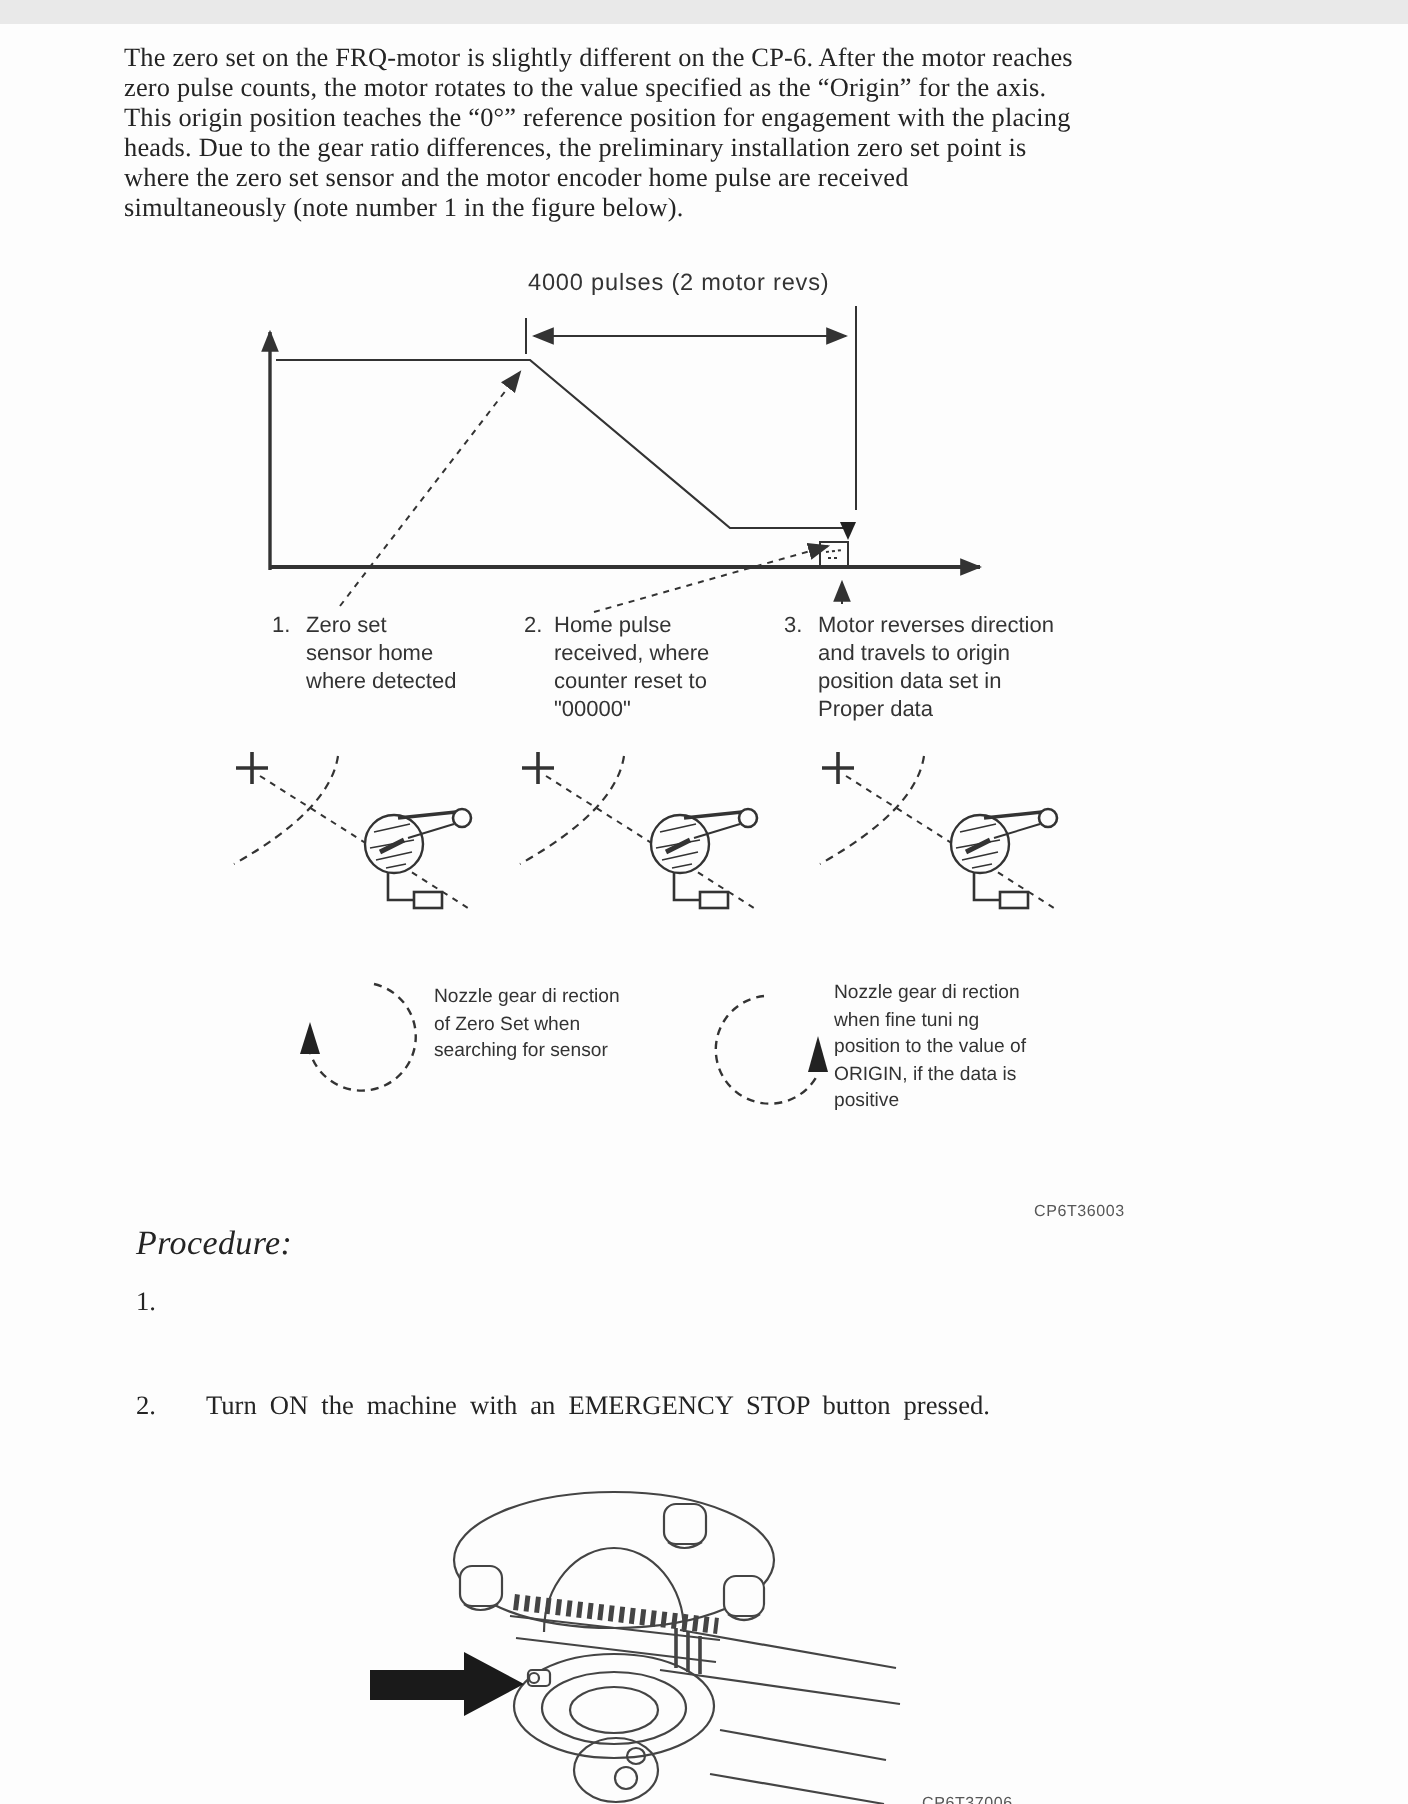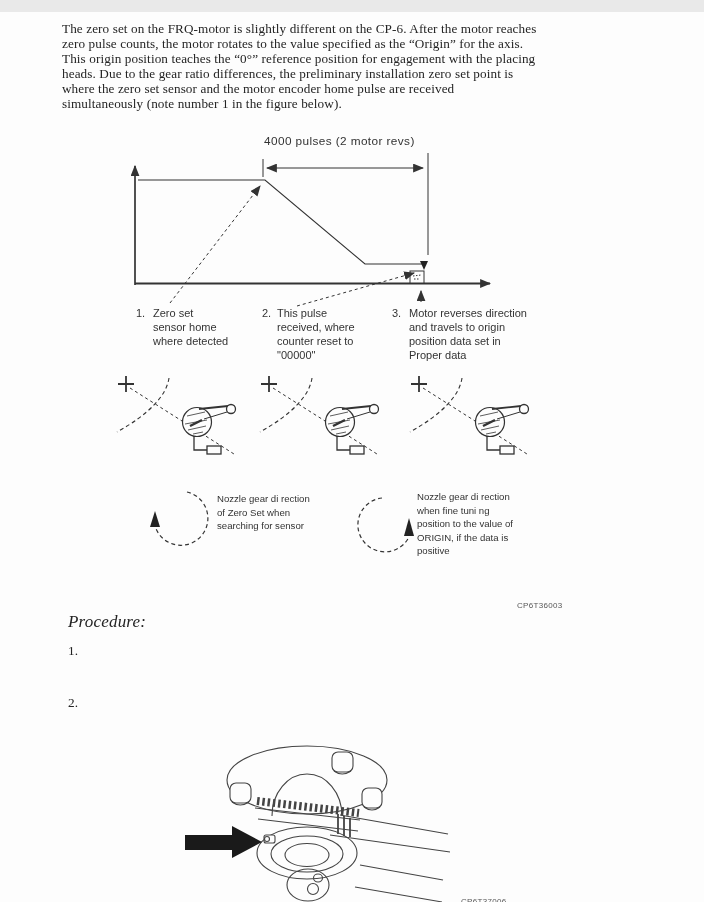--- a/index.html
+++ b/index.html
@@ -86,21 +86,21 @@
   </svg>
 
   <div class="callout" style="left:136px;top:294px;">
     <span class="num">1.</span>
     <div>Zero set</div>
     <div>sensor  home</div>
     <div>where detected</div>
   </div>
   <div class="callout" style="left:262px;top:294px;padding-left:15px;">
     <span class="num">2.</span>
-    <div>This pulse</div>
+    <div>Home pulse</div>
     <div>received, where</div>
     <div>counter reset to</div>
     <div>"00000"</div>
   </div>
   <div class="callout" style="left:392px;top:294px;">
     <span class="num">3.</span>
     <div>Motor reverses direction</div>
     <div>and  travels to origin</div>
     <div>position data set in</div>
     <div>Proper data</div>
@@ -149,20 +149,21 @@
     <div>positive</div>
   </div>
 
   <div class="abs figcode" style="left:517px;top:589px;">CP6T36003</div>
 
   <div class="abs proc" style="left:68px;top:600px;">Procedure:</div>
 
   <div class="abs stepnum" style="left:68px;top:631px;">1.</div>
 
   <div class="abs stepnum" style="left:68px;top:683px;">2.</div>
+  <div class="abs steptext" style="left:103px;top:682px;">Turn ON the machine with an EMERGENCY STOP button pressed.</div>
 
   <svg class="abs" style="left:180px;top:726px;" width="350" height="172" viewBox="0 0 350 172">
     <g stroke="#444" fill="none" stroke-width="1.1">
 
       <ellipse cx="127" cy="42" rx="80" ry="34"></ellipse>
 
       <g>
         <rect x="50" y="45" width="21" height="20" rx="6" fill="#fdfdfd"></rect>
         <path d="M52,64 Q60,70 69,64"></path>
         <rect x="152" y="14" width="21" height="20" rx="6" fill="#fdfdfd"></rect>

